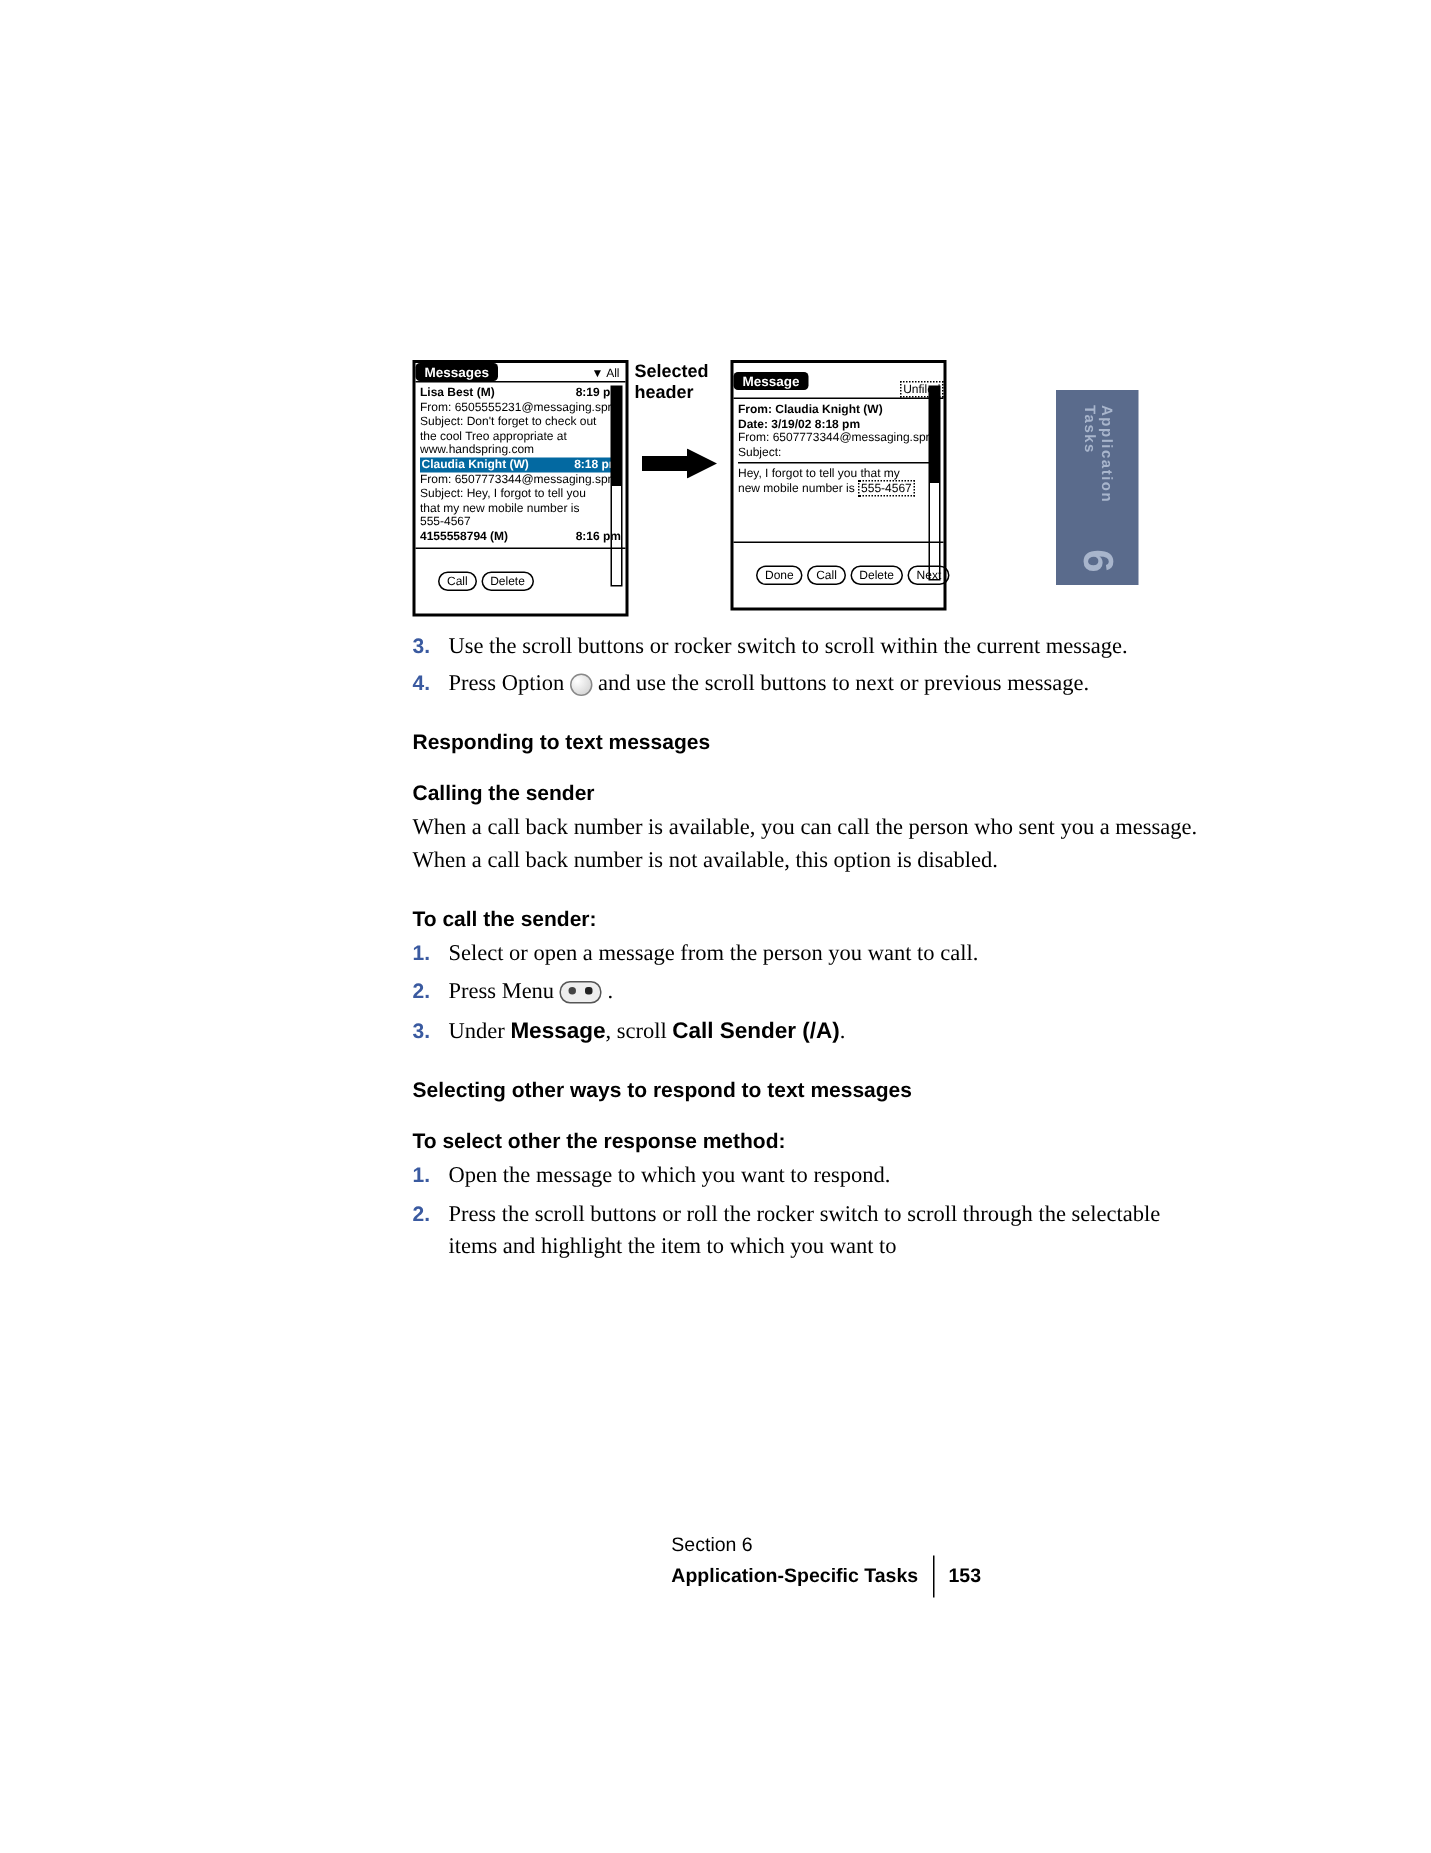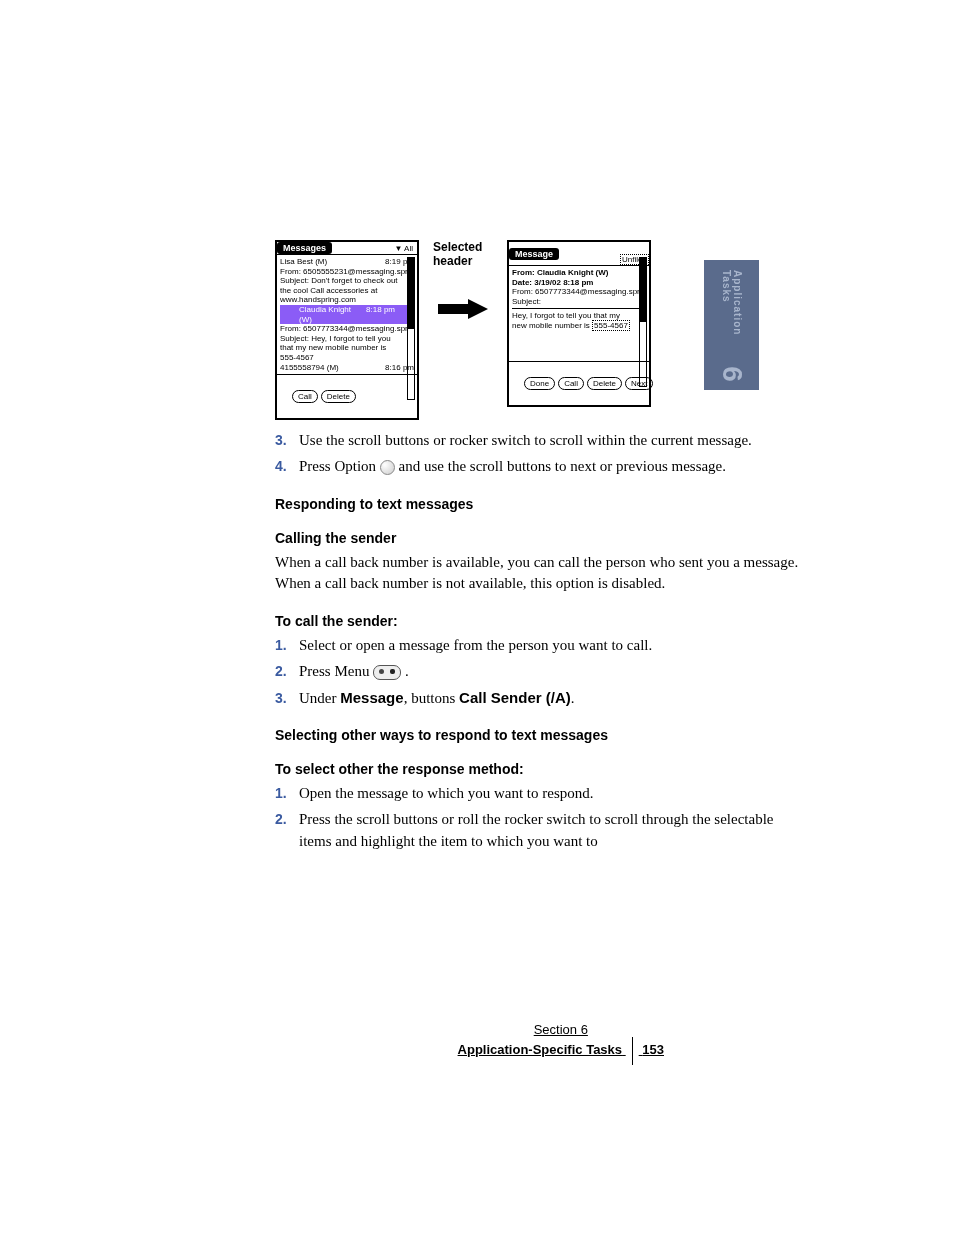--- a/index.html
+++ b/index.html
@@ -44,21 +44,21 @@
     margin-top: 18px;
     font-family: Arial, sans-serif;
     font-size: 28px;
     font-weight: bold;
     color: #a8b5cc;
     transform: rotate(90deg);
   }
   .figure-row {
     display: flex;
     align-items: flex-start;
-    gap: 14px;
+    gap: 4px;
     margin-bottom: 10px;
   }
   .screen {
     border: 2px solid #000;
     width: 140px;
     font-family: Arial, sans-serif;
     font-size: 8px;
     background: #fff;
     position: relative;
   }
@@ -80,26 +80,26 @@
     font-size: 8px;
     padding-right: 4px;
   }
   .screen-body {
     padding: 2px 3px;
     line-height: 1.2;
   }
   .msg-head {
     display: flex;
     justify-content: space-between;
-    font-weight: normal;
+    font-weight: bold;
   }
   .msg-head.sel {
-    background: #8b5cf6;
+    background: #0369a1;
     color: #fff;
-    padding: 0 19px;
+    padding: 0 1px;
   }
   .screen-buttons {
     display: flex;
     gap: 3px;
     padding: 15px;
     border-top: 1px solid #000;
   }
   .sbtn {
     border: 1px solid #000;
     border-radius: 7px;
@@ -191,26 +191,25 @@
     border-radius: 50%;
     vertical-align: middle;
     background: radial-gradient(circle at 30% 30%, #fff, #ccc);
   }
   .ol-text b.arial {
     font-family: Arial, sans-serif;
     font-weight: bold;
   }
   .footer {
     position: absolute;
-    right: 290px;
+    right: 300px;
     bottom: 170px;
-    text-align: center;
+    text-align: left;
     font-family: Arial, sans-serif;
     font-size: 13px;
-    text-decoration: underline;
   }
   .footer-sep {
     display: inline-block;
     border-left: 1px solid #000;
     height: 28px;
     vertical-align: middle;
     margin: 0 6px;
   }
   .underline-box {
     border: 1px dotted #000;
@@ -236,21 +235,21 @@
         <span class="screen-title-text">Messages</span>
         <span class="screen-title-dd">▼ All</span>
       </div>
       <div class="screen-body">
         <div class="msg-head">
             <span>Lisa Best (M)</span>
             <span>8:19 pm</span>
           </div>
         <div>From: 6505555231@messaging.spr</div>
         <div>Subject:  Don't forget to check out</div>
-        <div>the cool Call accessories at</div>
+        <div>the cool Treo appropriate at</div>
         <div>www.handspring.com</div>
         <div class="msg-head sel">
             <span>Claudia Knight (W)</span>
             <span>8:18 pm</span>
           </div>
         <div>From: 6507773344@messaging.spr</div>
         <div>Subject:  Hey, I forgot to tell you</div>
         <div>that my new mobile number is</div>
         <div>555-4567</div>
         <div class="msg-head">
@@ -321,21 +320,21 @@
   </div>
   <div class="ol-row">
     <div class="ol-num">2.</div>
     <div class="ol-text">
       <span>Press Menu </span><span class="icon-pill two"></span><span> .</span>
     </div>
   </div>
   <div class="ol-row">
     <div class="ol-num">3.</div>
     <div class="ol-text">
-      <span>Under </span><b class="arial">Message</b><span>, buttons </span><b class="arial">Call Sender (/A)</b><span>.</span>
+      <span>Under </span><b class="arial">Message</b><span>, scroll </span><b class="arial">Call Sender (/A)</b><span>.</span>
     </div>
   </div>
 
   <div class="h3">Selecting other ways to respond to text messages</div>
 
   <div class="h3">To select other the response method:</div>
   <div class="ol-row">
     <div class="ol-num">1.</div>
     <div class="ol-text">Open the message to which you want to respond.</div>
   </div>

